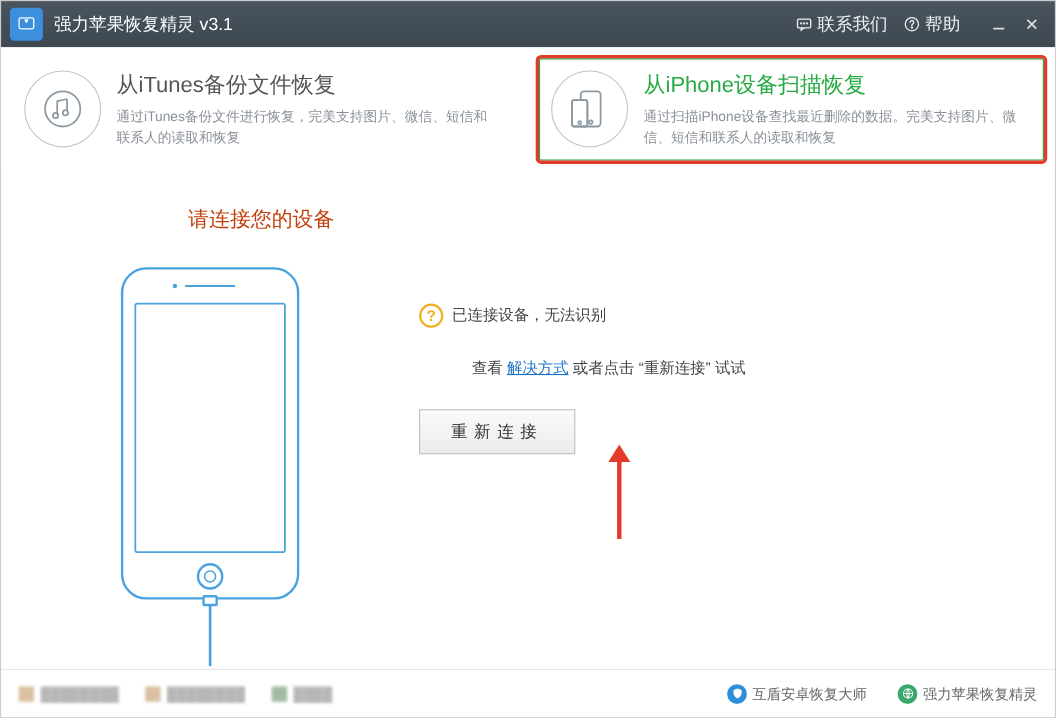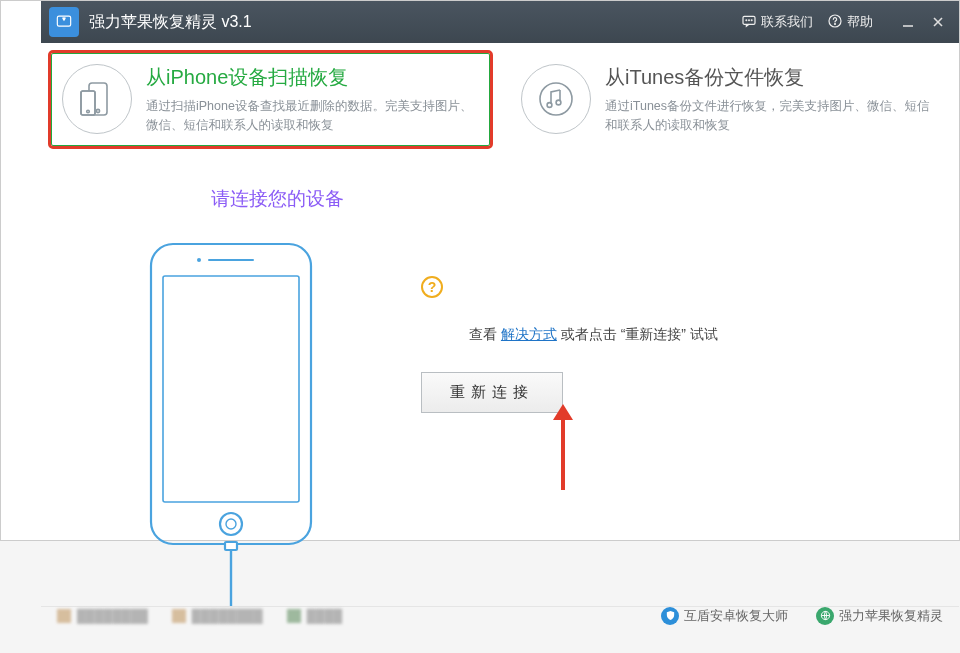--- a/index.html
+++ b/index.html
@@ -6,26 +6,25 @@
   body {
     font-family: "Microsoft YaHei", "PingFang SC", Arial, sans-serif;
     background: #f5f5f5;
     width: 960px;
     height: 653px;
     overflow: hidden;
     position: relative;
   }
   .window {
     width: 960px;
-    height: 541px;
+    height: 653px;
     background: #fff;
     border: 1px solid #ccc;
     display: flex;
     flex-direction: column;
-    padding-left: 40px;
   }
   .titlebar {
     height: 42px;
     background: linear-gradient(#4a5560, #3d4750);
     display: flex;
     align-items: center;
     color: #fff;
     font-size: 16px;
     padding: 0 6px 0 8px;
   }
@@ -39,22 +38,23 @@
     justify-content: center;
     margin-right: 10px;
     position: relative;
   }
   .app-icon svg { width: 20px; height: 20px; }
   .titlebar-text { flex: 0 0 auto; }
   .titlebar-spacer { flex: 1; }
   .titlebar-right { display: flex; align-items: center; gap: 14px; }
   .tb-btn {
     display: flex;
+    align-items: center;
     gap: 4px;
-    font-size: 13px;
+    font-size: 16px;
     cursor: pointer;
     color: #eee;
   }
   .tb-icon {
     width: 16px; height: 16px; display:inline-flex; align-items:center; justify-content:center;
   }
   .win-controls { display: flex; align-items: center; gap: 0; margin-left: 6px;}
   .win-ctrl {
     width: 30px; height: 42px; display:flex; align-items:center; justify-content:center;
     cursor: pointer; color:#ddd; font-size:14px;
@@ -100,21 +100,21 @@
   }
   .main-area {
     flex: 1;
     padding: 20px 60px 0 60px;
     display: flex;
     flex-direction: column;
   }
   .main-heading {
     text-align: left;
     font-size: 19px;
-    color: #8b5cf6;
+    color: #c2410c;
     margin: 14px 0 24px 110px;
     font-weight: normal;
   }
   .main-content {
     display: flex;
     flex: 1;
     align-items: flex-start;
     gap: 60px;
   }
   .phone-col {
@@ -229,49 +229,49 @@
           <svg width="12" height="12" viewBox="0 0 12 12">
               <line x1="2" y1="2" x2="10" y2="10" stroke="#ddd" stroke-width="1.6"></line>
               <line x1="10" y1="2" x2="2" y2="10" stroke="#ddd" stroke-width="1.6"></line>
             </svg>
         </div>
       </div>
     </div>
   </div>
 
   <div class="mode-row">
+    <div class="mode-card">
+      <div class="mode-icon-wrap">
+        <svg width="44" height="44" viewBox="0 0 44 44" fill="none" stroke="#8e9aa2" stroke-width="1.6">
+          <circle cx="22" cy="22" r="16"></circle>
+          <path d="M26 13l-9 2v12"></path>
+          <circle cx="15.5" cy="28" r="2.4"></circle>
+          <circle cx="24.5" cy="25.5" r="2.4"></circle>
+          <path d="M26 13v11"></path>
+        </svg>
+      </div>
+      <div>
+        <div class="mode-title">从iTunes备份文件恢复</div>
+        <div class="mode-desc">通过iTunes备份文件进行恢复，完美支持图片、微信、短信和联系人的读取和恢复</div>
+      </div>
+    </div>
+
     <div class="mode-card active">
       <div class="mode-icon-wrap">
         <svg width="44" height="44" viewBox="0 0 44 44" fill="none" stroke="#8e9aa2" stroke-width="1.6">
           <rect x="14" y="6" width="18" height="32" rx="3"></rect>
           <circle cx="23" cy="34" r="1.6"></circle>
           <rect x="6" y="14" width="14" height="24" rx="2" fill="#fff"></rect>
           <rect x="6" y="14" width="14" height="24" rx="2"></rect>
           <circle cx="13" cy="34.5" r="1.3"></circle>
         </svg>
       </div>
       <div>
         <div class="mode-title">从iPhone设备扫描恢复</div>
         <div class="mode-desc">通过扫描iPhone设备查找最近删除的数据。完美支持图片、微信、短信和联系人的读取和恢复</div>
-      </div>
-    </div>
-
-    <div class="mode-card">
-      <div class="mode-icon-wrap">
-        <svg width="44" height="44" viewBox="0 0 44 44" fill="none" stroke="#8e9aa2" stroke-width="1.6">
-          <circle cx="22" cy="22" r="16"></circle>
-          <path d="M26 13l-9 2v12"></path>
-          <circle cx="15.5" cy="28" r="2.4"></circle>
-          <circle cx="24.5" cy="25.5" r="2.4"></circle>
-          <path d="M26 13v11"></path>
-        </svg>
-      </div>
-      <div>
-        <div class="mode-title">从iTunes备份文件恢复</div>
-        <div class="mode-desc">通过iTunes备份文件进行恢复，完美支持图片、微信、短信和联系人的读取和恢复</div>
       </div>
     </div>
   </div>
 
   <div class="main-area">
     <h2 class="main-heading">请连接您的设备</h2>
     <div class="main-content">
       <div class="phone-col">
         <svg class="phone-svg" viewBox="0 0 180 370" fill="none" stroke="#4aa3df" stroke-width="2.2">
           <rect x="10" y="8" width="160" height="300" rx="22"></rect>
@@ -282,20 +282,21 @@
           <circle cx="58" cy="24" r="2" fill="#4aa3df" stroke="none"></circle>
 
           <line x1="90" y1="308" x2="90" y2="370" stroke-width="2.4"></line>
           <rect x="84" y="306" width="12" height="8" rx="1" fill="#fff"></rect>
         </svg>
       </div>
 
       <div class="status-col">
         <div class="status-line">
           <span class="warn-icon">?</span>
+          <span>已连接设备，无法识别</span>
         </div>
         <div class="help-line">
           <span>查看 </span><a>解决方式</a><span> 或者点击 “</span><span>重新连接</span><span>” 试试</span>
         </div>
         <button class="reconnect-btn">重新连接</button>
       </div>
     </div>
   </div>
 
   <div class="footer">

